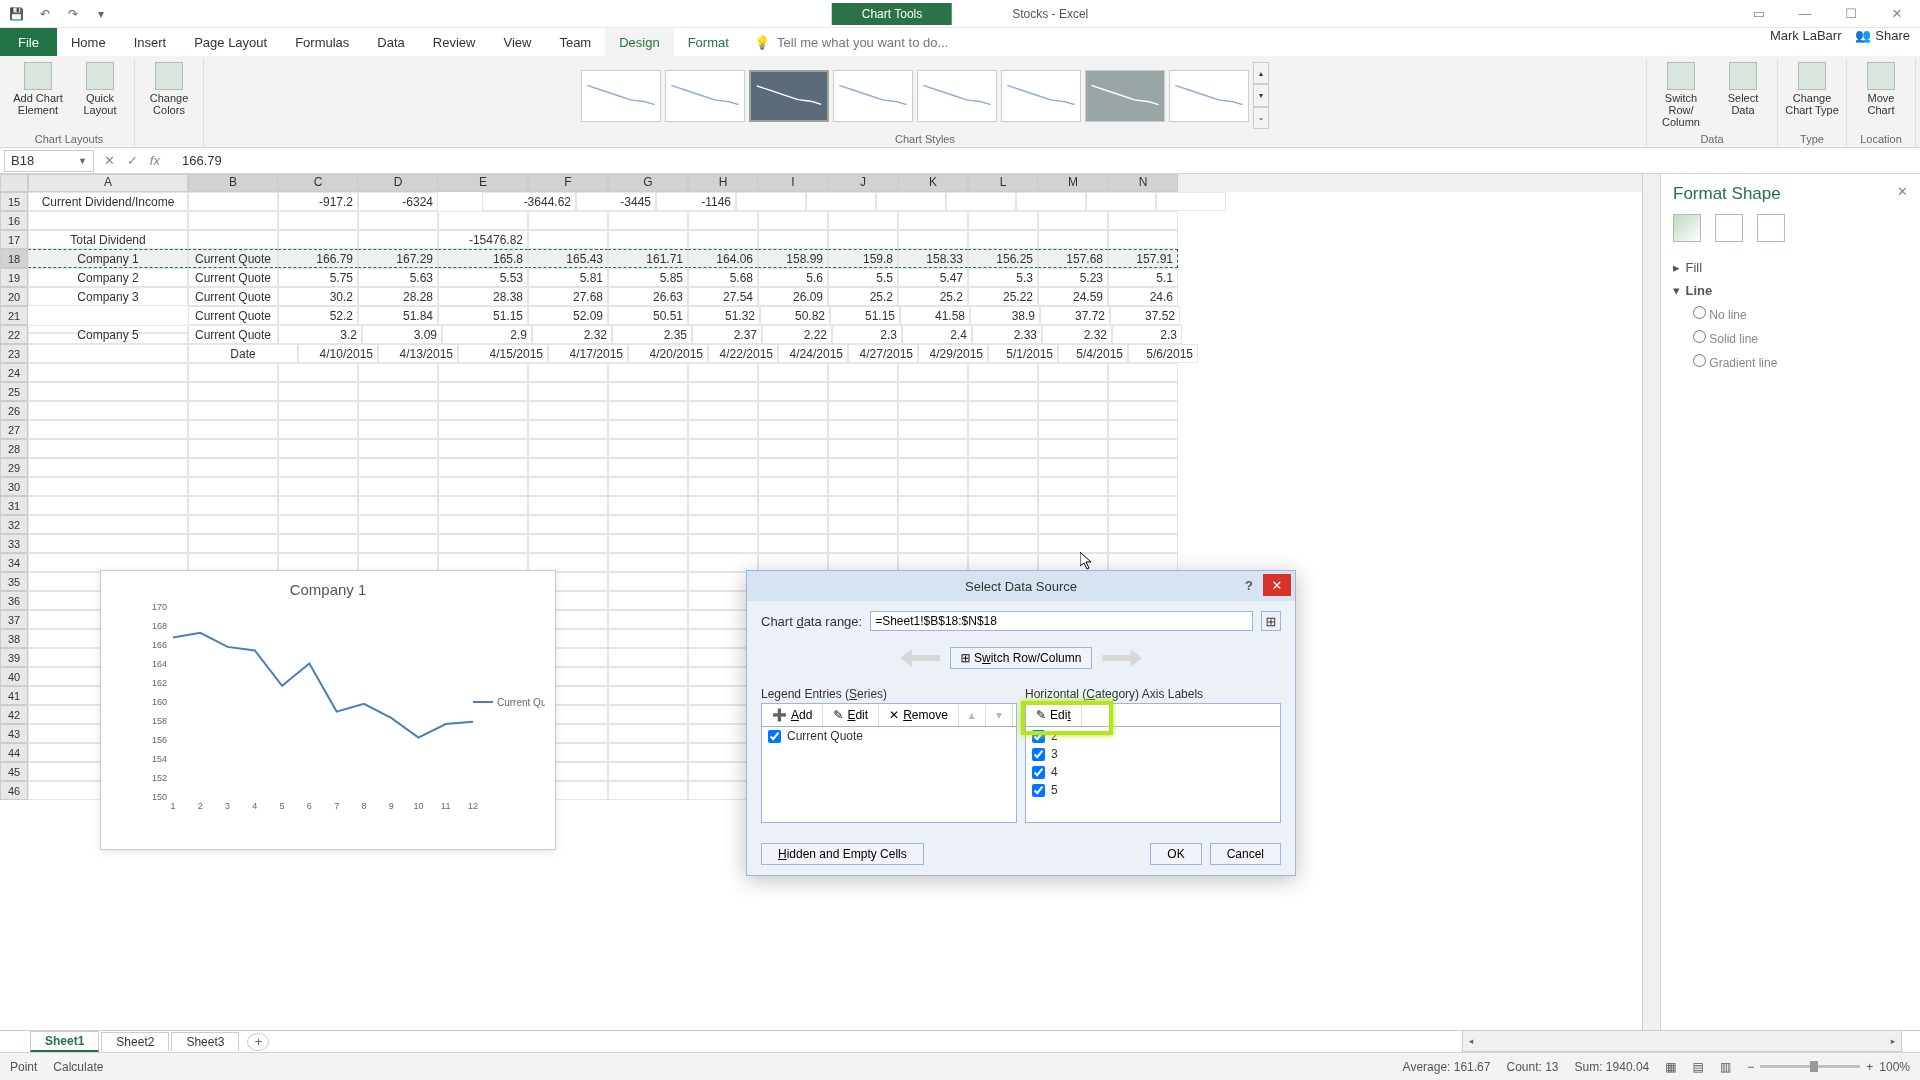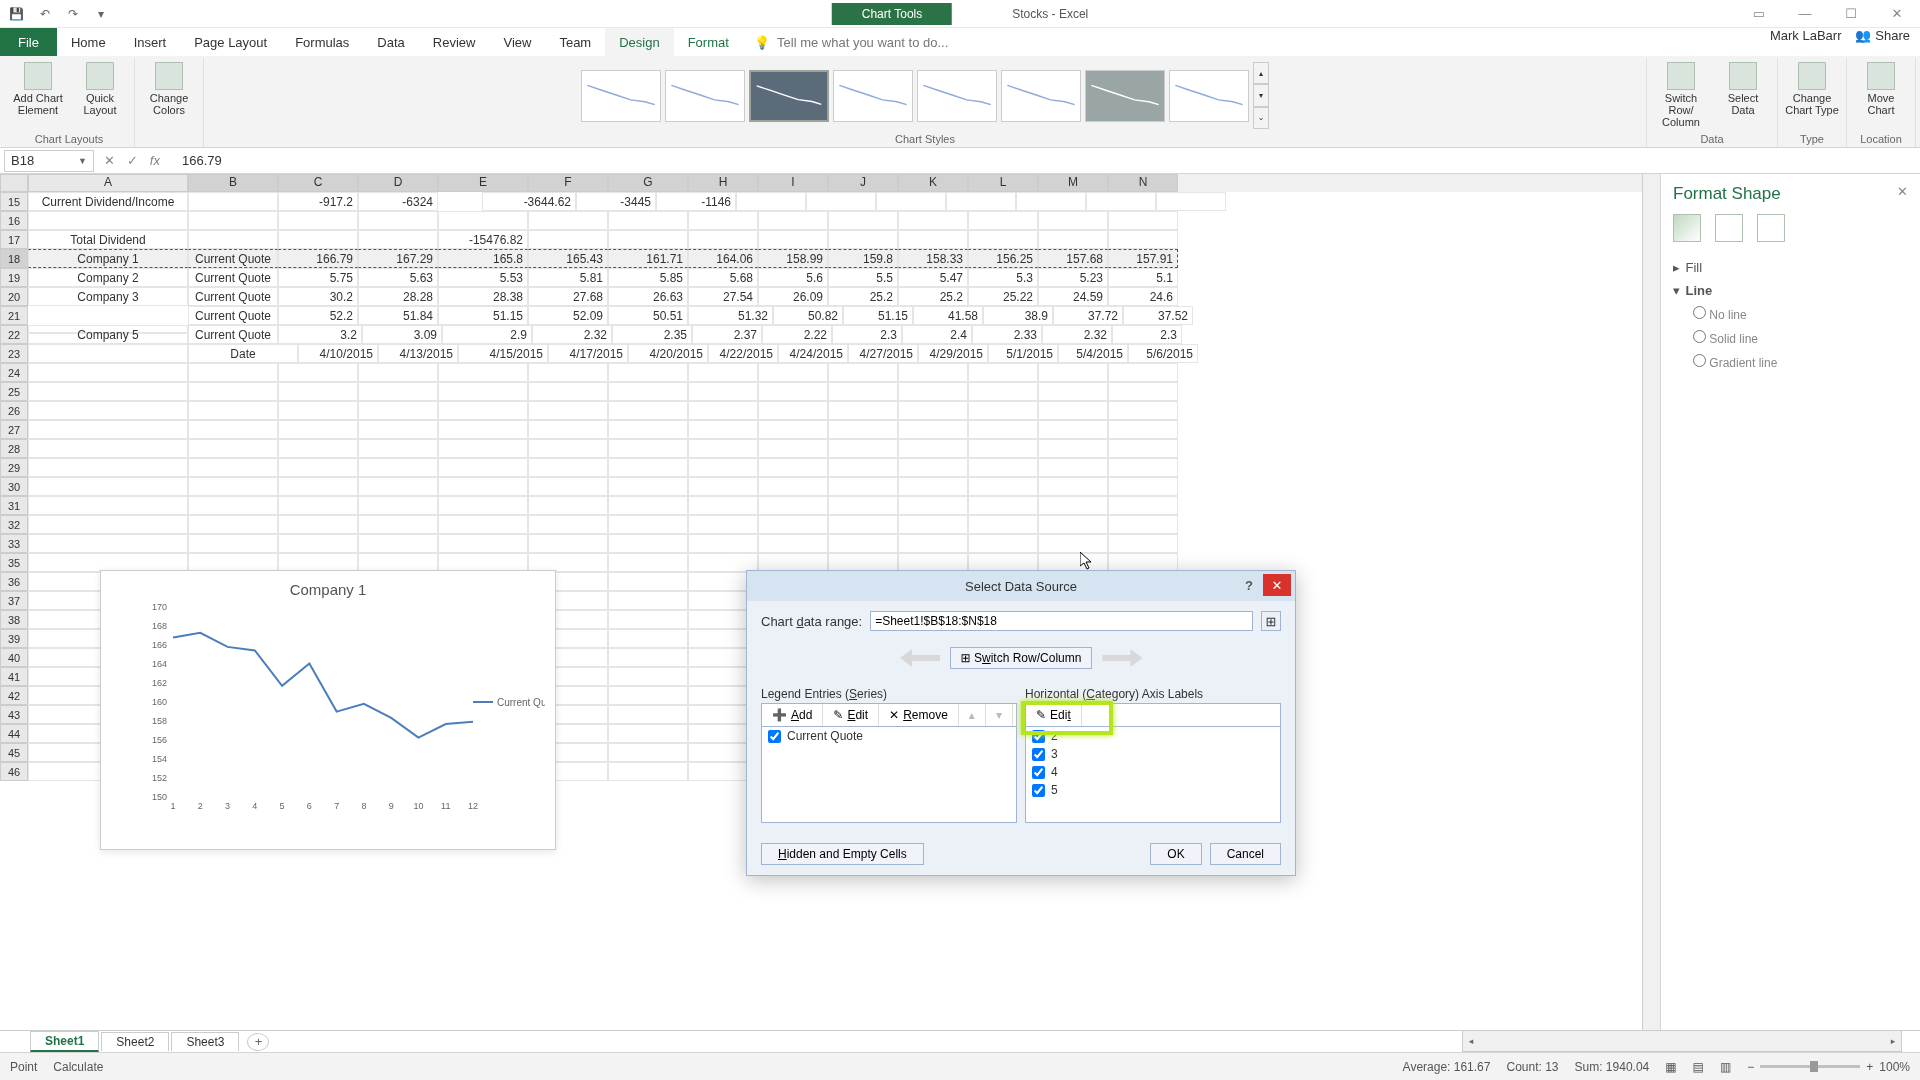--- a/index.html
+++ b/index.html
@@ -391,21 +391,21 @@
         </div>
         <div class="row">
           <div class="rh">21</div>
           <div class="cell center" style="width: 160px; margin-top: 26px;">Company 4</div>
           <div class="cell center" style="width: 90px;">Current Quote</div>
           <div class="cell" style="width: 80px;">52.2</div>
           <div class="cell" style="width: 80px;">51.84</div>
           <div class="cell" style="width: 90px;">51.15</div>
           <div class="cell" style="width: 80px;">52.09</div>
           <div class="cell" style="width: 80px;">50.51</div>
-          <div class="cell" style="width: 85px;">51.32</div>
+          <div class="cell" style="width: 72px;">51.32</div>
           <div class="cell" style="width: 70px;">50.82</div>
           <div class="cell" style="width: 70px;">51.15</div>
           <div class="cell" style="width: 70px;">41.58</div>
           <div class="cell" style="width: 70px;">38.9</div>
           <div class="cell" style="width: 70px;">37.72</div>
           <div class="cell last" style="width: 70px;">37.52</div>
         </div>
         <div class="row">
           <div class="rh">22</div>
           <div class="cell center" style="width: 160px;">Company 5</div>
@@ -588,20 +588,37 @@
           <div class="cell" style="width: 70px;"></div>
           <div class="cell" style="width: 70px;"></div>
           <div class="cell" style="width: 70px;"></div>
           <div class="cell" style="width: 70px;"></div>
           <div class="cell" style="width: 70px;"></div>
           <div class="cell" style="width: 70px;"></div>
           <div class="cell last" style="width: 70px;"></div>
         </div>
         <div class="row">
           <div class="rh">33</div>
+          <div class="cell center" style="width: 160px;"></div>
+          <div class="cell center" style="width: 90px;"></div>
+          <div class="cell" style="width: 80px;"></div>
+          <div class="cell" style="width: 80px;"></div>
+          <div class="cell" style="width: 90px;"></div>
+          <div class="cell" style="width: 80px;"></div>
+          <div class="cell" style="width: 80px;"></div>
+          <div class="cell" style="width: 70px;"></div>
+          <div class="cell" style="width: 70px;"></div>
+          <div class="cell" style="width: 70px;"></div>
+          <div class="cell" style="width: 70px;"></div>
+          <div class="cell" style="width: 70px;"></div>
+          <div class="cell" style="width: 70px;"></div>
+          <div class="cell last" style="width: 70px;"></div>
+        </div>
+        <div class="row">
+          <div class="rh">34</div>
           <div class="cell center" style="width: 160px;"></div>
           <div class="cell center" style="width: 90px;"></div>
           <div class="cell" style="width: 80px;"></div>
           <div class="cell" style="width: 80px;"></div>
           <div class="cell" style="width: 90px;"></div>
           <div class="cell" style="width: 80px;"></div>
           <div class="cell" style="width: 80px;"></div>
           <div class="cell" style="width: 70px;"></div>
           <div class="cell" style="width: 70px;"></div>
           <div class="cell" style="width: 70px;"></div>

